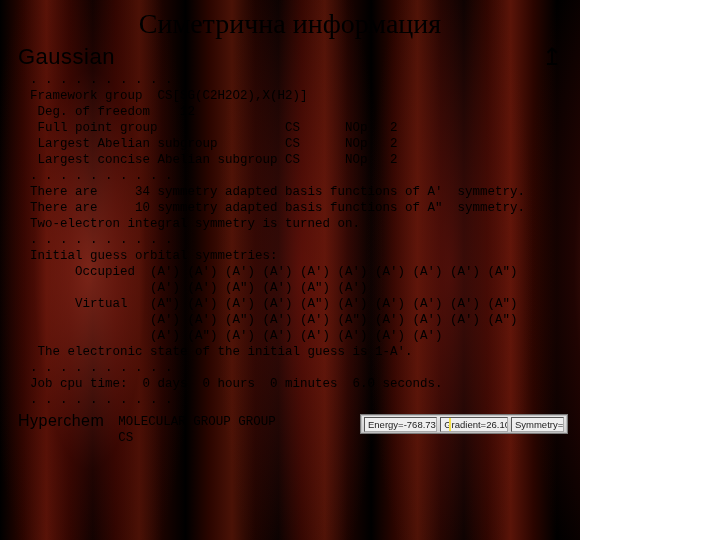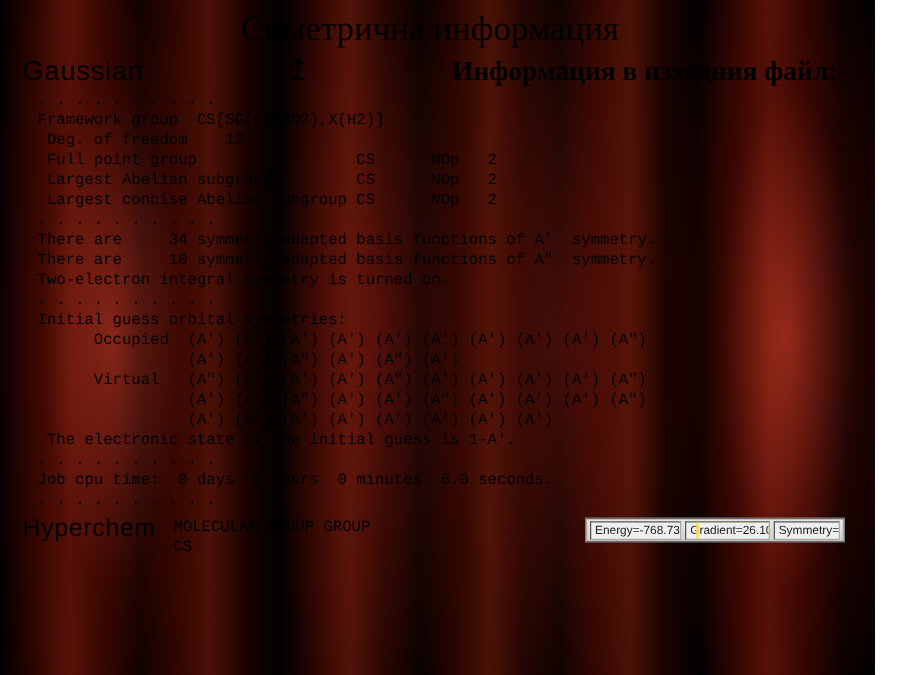--- a/index.html
+++ b/index.html
@@ -4,40 +4,40 @@
 <style>
   html, body {
     margin: 0;
     padding: 0;
     width: 720px;
     height: 540px;
     overflow: hidden;
     font-family: Arial, sans-serif;
   }
   .stage {
-    width: 700px;
+    width: 580px;
     height: 540px;
     position: relative;
     background:
       radial-gradient(ellipse 140px 500px at 90px 270px, rgba(200,60,40,0.6) 0%, rgba(80,10,5,0.4) 40%, rgba(0,0,0,0) 75%),
       radial-gradient(ellipse 140px 500px at 630px 270px, rgba(200,60,40,0.6) 0%, rgba(80,10,5,0.4) 40%, rgba(0,0,0,0) 75%),
       radial-gradient(ellipse 120px 500px at 300px 270px, rgba(150,30,20,0.45) 0%, rgba(0,0,0,0) 70%),
       radial-gradient(ellipse 120px 500px at 450px 270px, rgba(150,30,20,0.45) 0%, rgba(0,0,0,0) 70%),
       linear-gradient(90deg,
         #000 0%, #2a0500 4%, #5a1408 8%, #2a0500 12%,
         #000 16%, #2a0500 20%, #4a1206 24%, #1a0300 28%,
         #000 32%, #2a0500 36%, #4a1206 40%, #1a0300 44%,
         #000 48%, #2a0500 52%, #4a1206 56%, #1a0300 60%,
         #000 64%, #2a0500 68%, #4a1206 72%, #1a0300 76%,
         #000 80%, #2a0500 84%, #5a1408 88%, #2a0500 92%,
         #000 96%, #000 100%),
       #000;
     color: #000;
     box-sizing: border-box;
-    padding: 6px 30px 8px 18px;
+    padding: 6px 18px 8px 18px;
   }
   .title {
     text-align: center;
     font-family: "Times New Roman", serif;
     font-size: 28px;
     color: #000;
     margin: 2px 0 4px 0;
     font-weight: normal;
   }
   .subrow {
@@ -67,21 +67,21 @@
     margin: 0 0 2px 0;
     padding: 0 0 0 12px;
     font-family: "Courier New", monospace;
     font-size: 12.5px;
     line-height: 1.28;
     color: #000;
     white-space: pre;
   }
   .hyperchem {
     font-family: Impact, "Arial Black", sans-serif;
-    font-size: 20px;
+    font-size: 16px;
     color: #000;
     letter-spacing: 0.5px;
     display: inline-block;
     vertical-align: top;
     margin-top: 2px;
   }
   .hc-row {
     display: flex;
     align-items: flex-start;
     gap: 14px;
@@ -138,21 +138,20 @@
 </head>
 <body>
 
 <div class="stage">
 
   <div class="title">Симетрична информация</div>
 
   <div class="subrow">
     <span class="gaussian">Gaussian</span>
     <span class="arrow">↥</span>
-    <span class="subtitle">Информация в изходния файл:</span>
   </div>
 
   <pre class="block">. . . . . . . . . .
 Framework group  CS[SG(C2H2O2),X(H2)]
  Deg. of freedom    12
  Full point group                 CS      NOp   2
  Largest Abelian subgroup         CS      NOp   2
  Largest concise Abelian subgroup CS      NOp   2
 . . . . . . . . . .
 There are     34 symmetry adapted basis functions of A'  symmetry.

